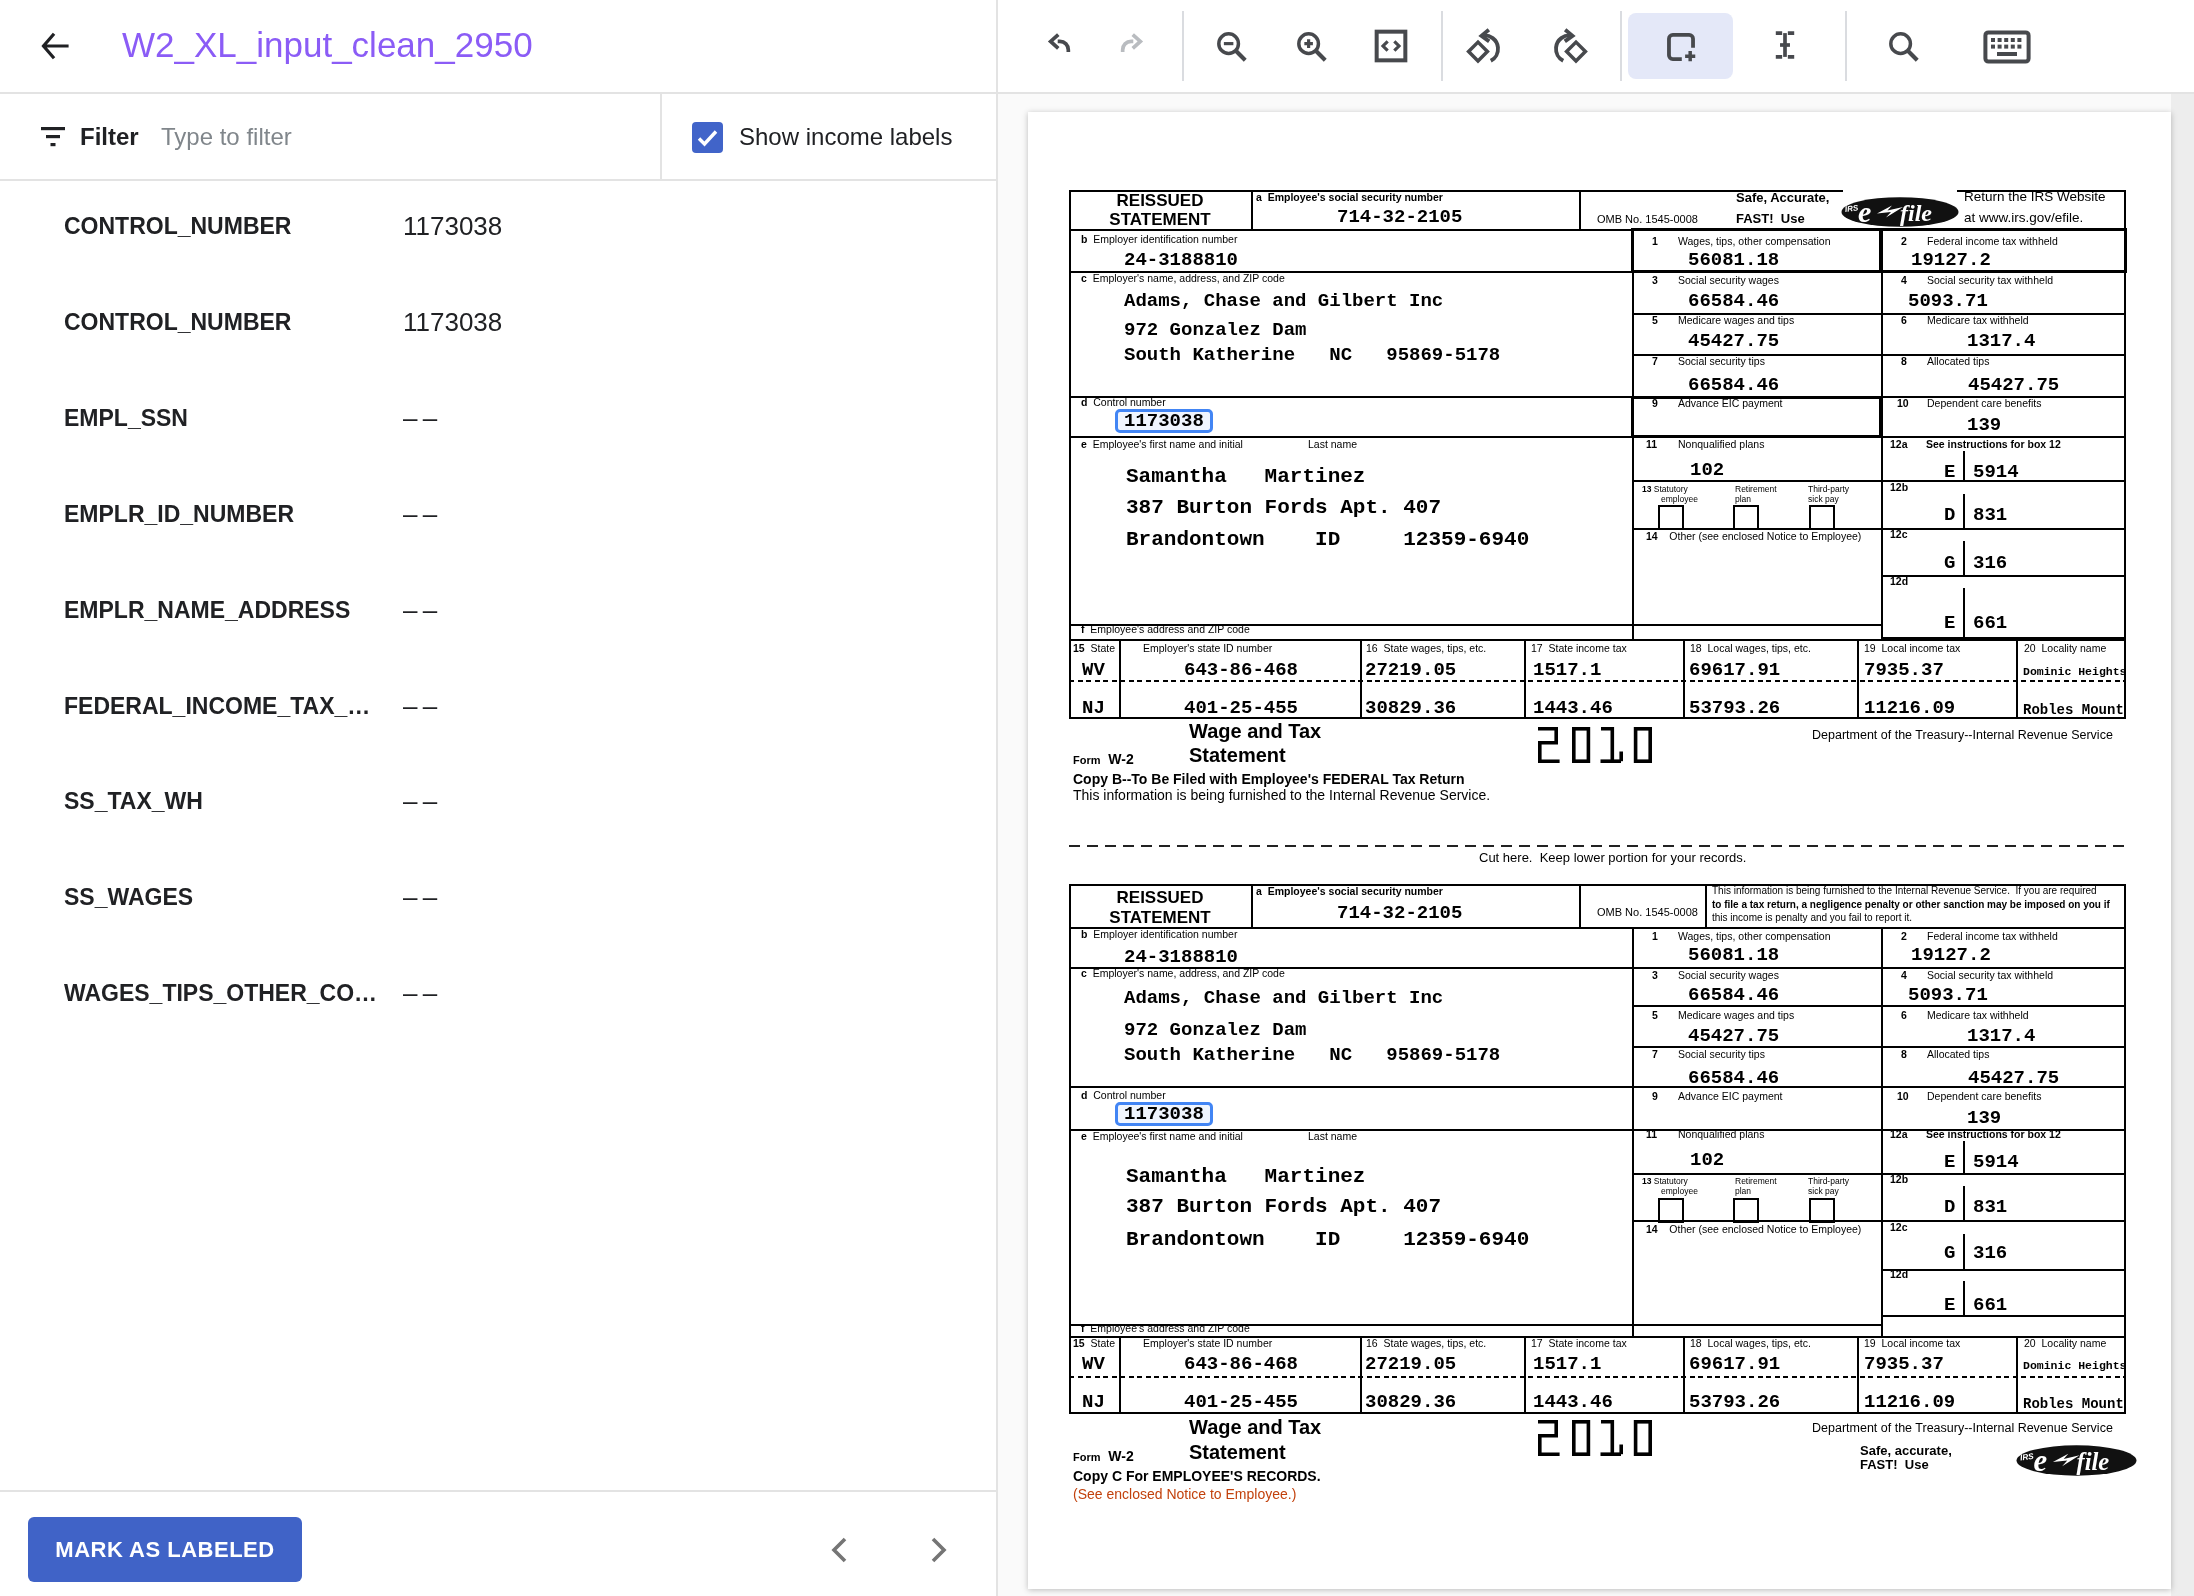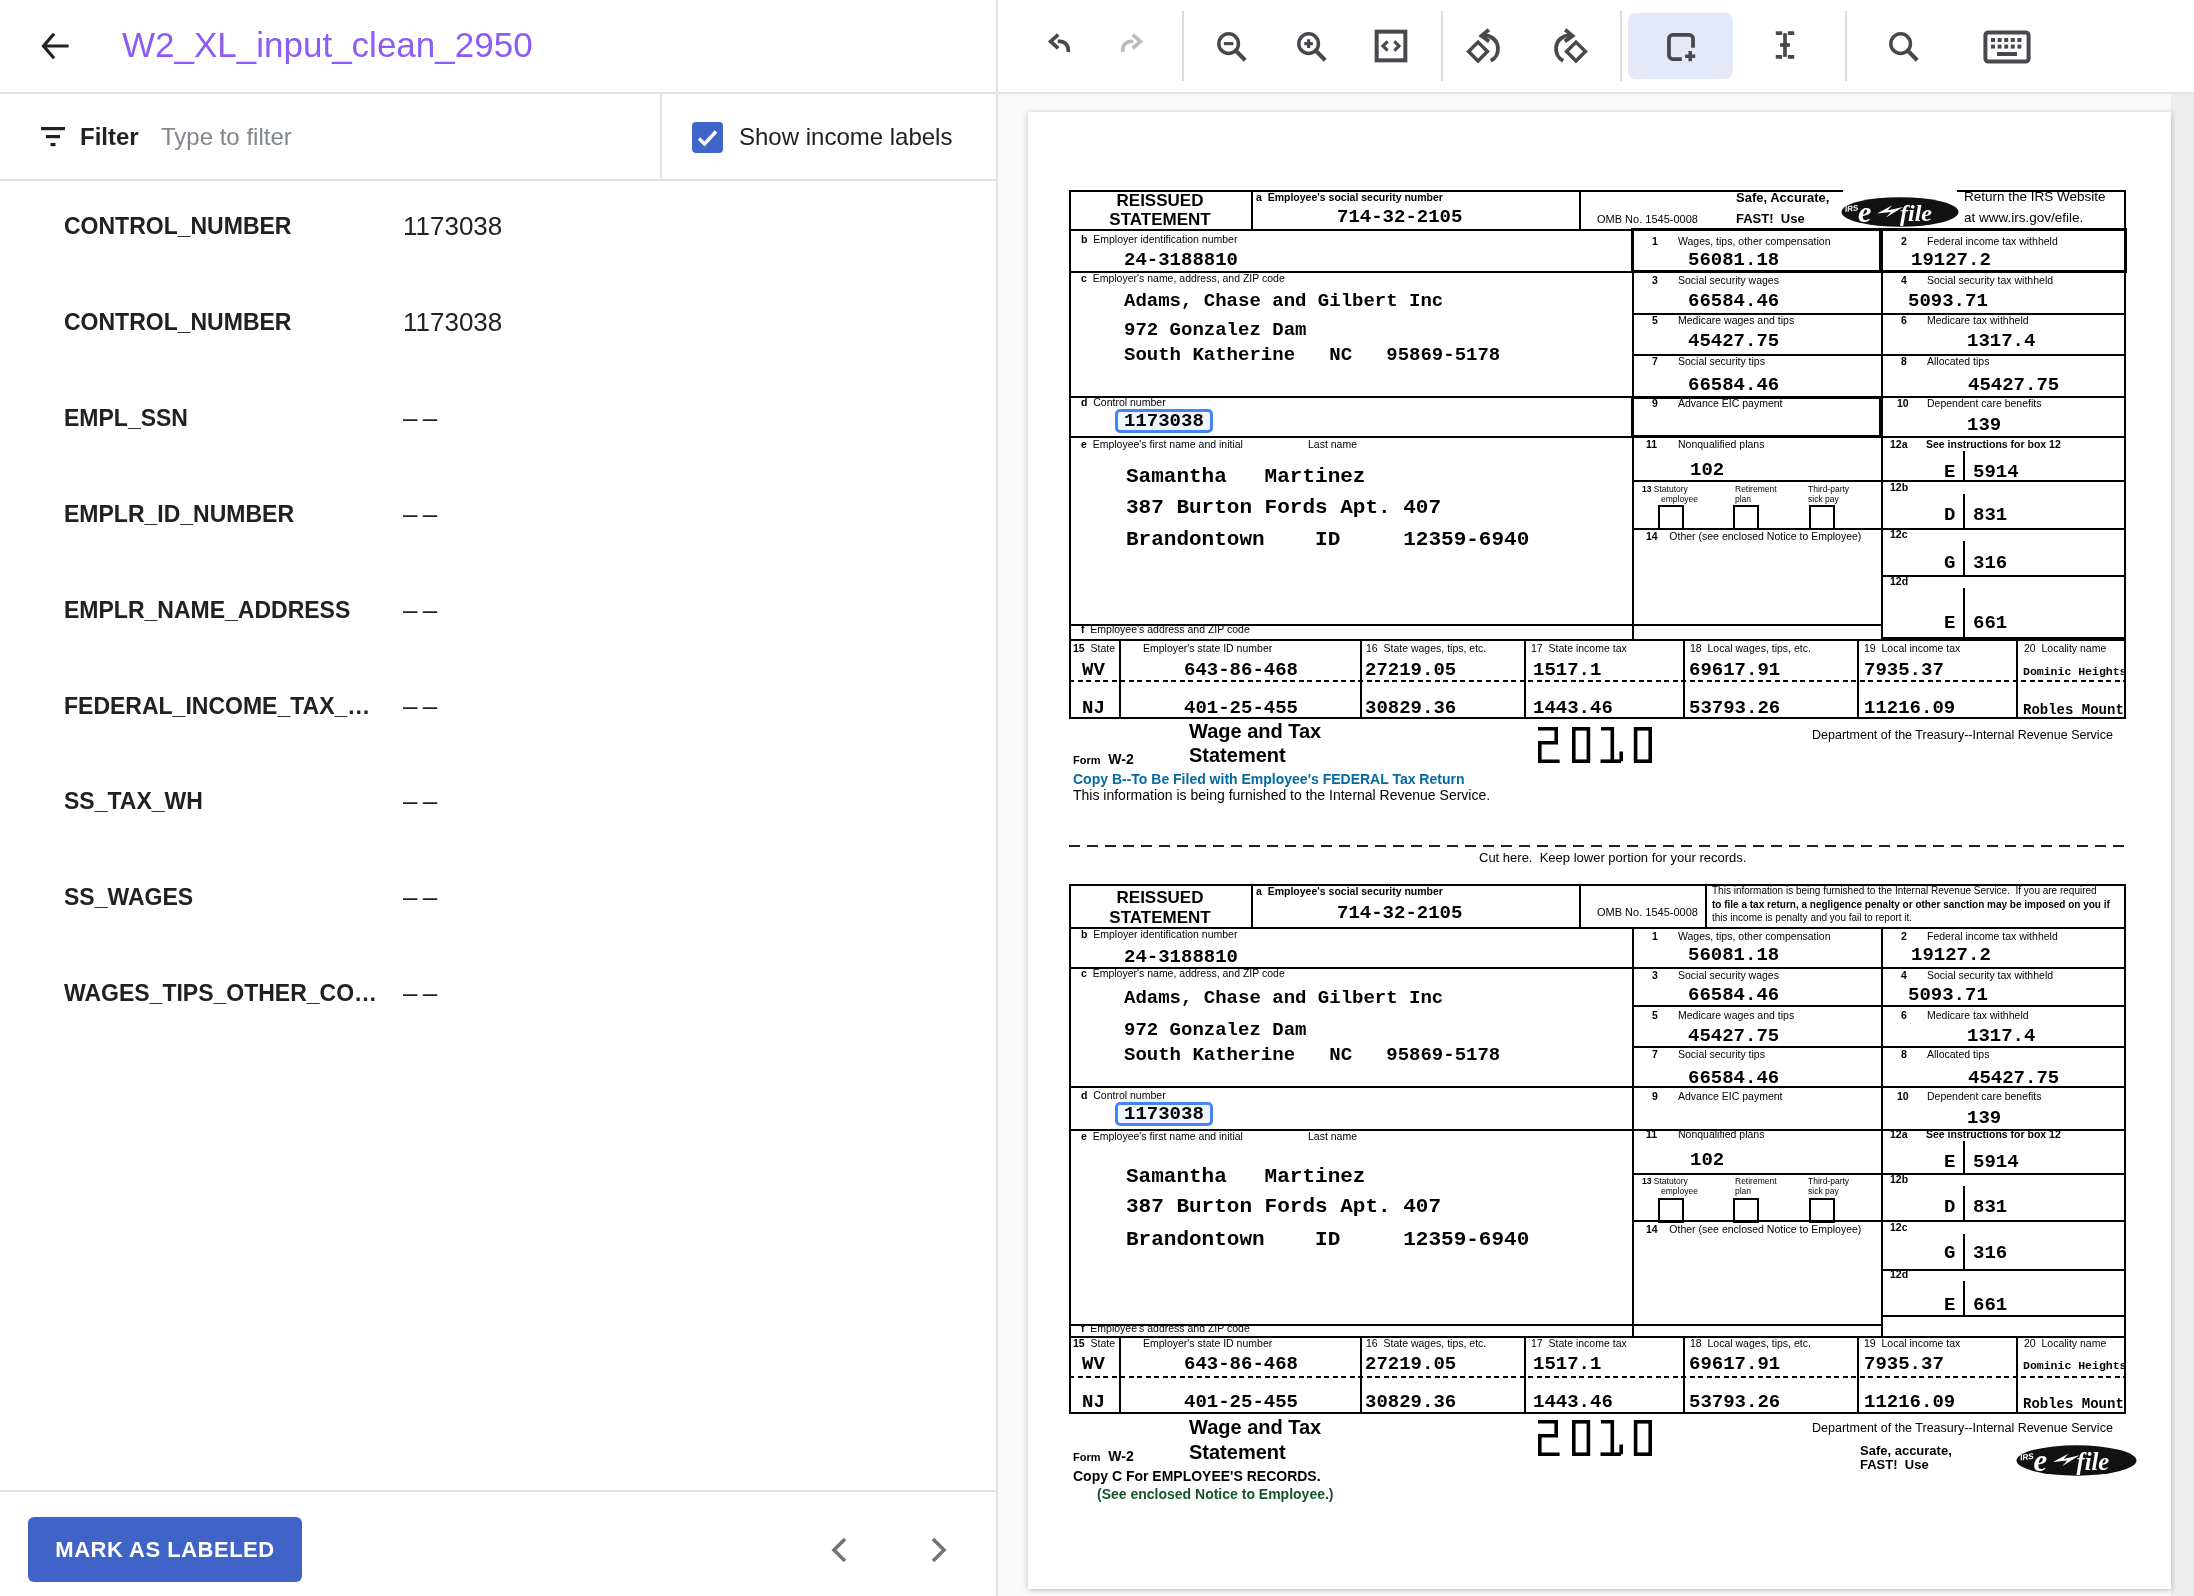--- a/index.html
+++ b/index.html
@@ -276,21 +276,21 @@
 <g stroke="#000" stroke-width="3.6" fill="none">
 <path d="M0 1.8 H18.2 V15.8 H1.8 V34.2 H21.6"></path>
 <rect x="35.8" y="1.8" width="14.6" height="32.4"></rect>
 <path d="M63 1.8 H74.3 V34.2"></path>
 <path d="M62.5 34.2 H83"></path>
 <path d="M83.2 24.5 V34.2"></path>
 <rect x="97.6" y="1.8" width="14.6" height="32.4"></rect>
 </g>
     </svg>
 <div style="position:absolute;left:1812px;top:735px;transform:translateY(-50%);font-family:'Liberation Sans',sans-serif;font-size:12.5px;font-weight:400;color:#000;white-space:pre;line-height:1;">Department of the Treasury--Internal Revenue Service</div>
-<div style="position:absolute;left:1073px;top:779px;transform:translateY(-50%);font-family:'Liberation Sans',sans-serif;font-size:14px;font-weight:700;color:#0369a1;white-space:pre;line-height:1;">Copy B--To Be Filed with Employee's FEDERAL Tax Return</div>
+<div style="position:absolute;left:1073px;top:779px;transform:translateY(-50%);font-family:'Liberation Sans',sans-serif;font-size:14px;font-weight:700;color:#000000;white-space:pre;line-height:1;">Copy B--To Be Filed with Employee's FEDERAL Tax Return</div>
 <div style="position:absolute;left:1073px;top:795px;transform:translateY(-50%);font-family:'Liberation Sans',sans-serif;font-size:14px;font-weight:400;color:#000;white-space:pre;line-height:1;">This information is being furnished to the Internal Revenue Service.</div>
 <div style="position:absolute;left:1069px;top:845px;width:1057px;background:repeating-linear-gradient(90deg,#222 0 11px,transparent 11px 18px);height:2px"></div>
 <div style="position:absolute;left:1479px;top:857px;transform:translateY(-50%);font-family:'Liberation Sans',sans-serif;font-size:13px;font-weight:400;color:#000;white-space:pre;line-height:1;">Cut here.  Keep lower portion for your records.</div>
 <div style="position:absolute;left:1069px;top:884px;width:2px;height:530px;background:#000"></div>
 <div style="position:absolute;left:2124px;top:884px;width:2px;height:530px;background:#000"></div>
 <div style="position:absolute;left:1069px;top:884px;width:1057px;height:2px;background:#000"></div>
 <div style="position:absolute;left:1069px;top:1412px;width:1057px;height:2px;background:#000"></div>
 <div style="position:absolute;left:1251px;top:884px;width:2px;height:43px;background:#000"></div>
 <div style="position:absolute;left:1579px;top:884px;width:2px;height:43px;background:#000"></div>
 <div style="position:absolute;left:1069px;top:927px;width:1057px;height:2px;background:#000"></div>
@@ -426,21 +426,21 @@
 <path d="M0 1.8 H18.2 V15.8 H1.8 V34.2 H21.6"></path>
 <rect x="35.8" y="1.8" width="14.6" height="32.4"></rect>
 <path d="M63 1.8 H74.3 V34.2"></path>
 <path d="M62.5 34.2 H83"></path>
 <path d="M83.2 24.5 V34.2"></path>
 <rect x="97.6" y="1.8" width="14.6" height="32.4"></rect>
 </g>
     </svg>
 <div style="position:absolute;left:1812px;top:1428px;transform:translateY(-50%);font-family:'Liberation Sans',sans-serif;font-size:12.5px;font-weight:400;color:#000;white-space:pre;line-height:1;">Department of the Treasury--Internal Revenue Service</div>
 <div style="position:absolute;left:1073px;top:1476px;transform:translateY(-50%);font-family:'Liberation Sans',sans-serif;font-size:14px;font-weight:700;color:#000;white-space:pre;line-height:1;">Copy C For EMPLOYEE'S RECORDS.</div>
-<div style="position:absolute;left:1073px;top:1494px;transform:translateY(-50%);font-family:'Liberation Sans',sans-serif;font-size:14px;font-weight:700;color:#14532d;white-space:pre;line-height:1;margin-left:24px;">(See enclosed Notice to Employee.)</div>
+<div style="position:absolute;left:1073px;top:1494px;transform:translateY(-50%);font-family:'Liberation Sans',sans-serif;font-size:14px;font-weight:400;color:#c2410c;white-space:pre;line-height:1;">(See enclosed Notice to Employee.)</div>
 <div style="position:absolute;left:1860px;top:1450px;transform:translateY(-50%);font-family:'Liberation Sans',sans-serif;font-size:13px;font-weight:700;color:#000;white-space:pre;line-height:1;">Safe, accurate,</div>
 <div style="position:absolute;left:1860px;top:1464px;transform:translateY(-50%);font-family:'Liberation Sans',sans-serif;font-size:13px;font-weight:700;color:#000;white-space:pre;line-height:1;">FAST!  Use</div>
 <svg style="position:absolute;left:2016px;top:1440px" width="121" height="41" viewBox="0 0 118 30">
 <ellipse cx="59" cy="15" rx="58.5" ry="14.8" fill="#111"></ellipse>
 <text x="4" y="14" font-family="'Liberation Sans',sans-serif" font-size="8" font-style="italic" font-weight="bold" fill="#fff" transform="rotate(-8 12 12)">IRS</text>
 <text x="17" y="25" font-family="'Liberation Serif',serif" font-size="30" font-weight="bold" font-style="italic" fill="#fff">e</text>
 <polygon points="36,16.5 51,8.5 46.5,13.5 62,10 45,20.5 50,15" fill="#fff"></polygon>
 <text x="59" y="24" font-family="'Liberation Serif',serif" font-size="24" font-weight="bold" font-style="italic" fill="#fff">file</text>
 </svg>
 </div>

